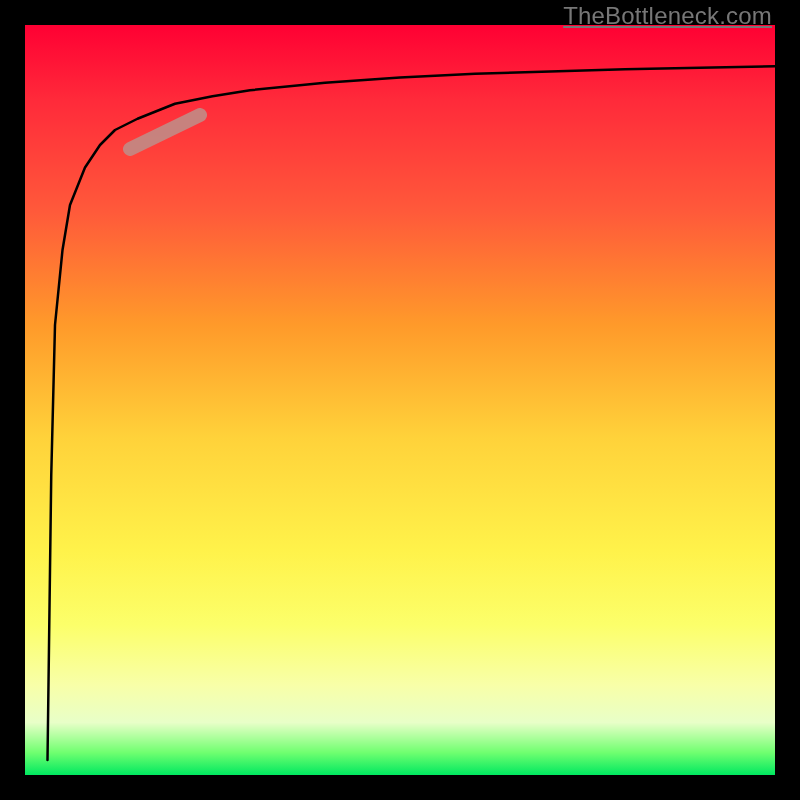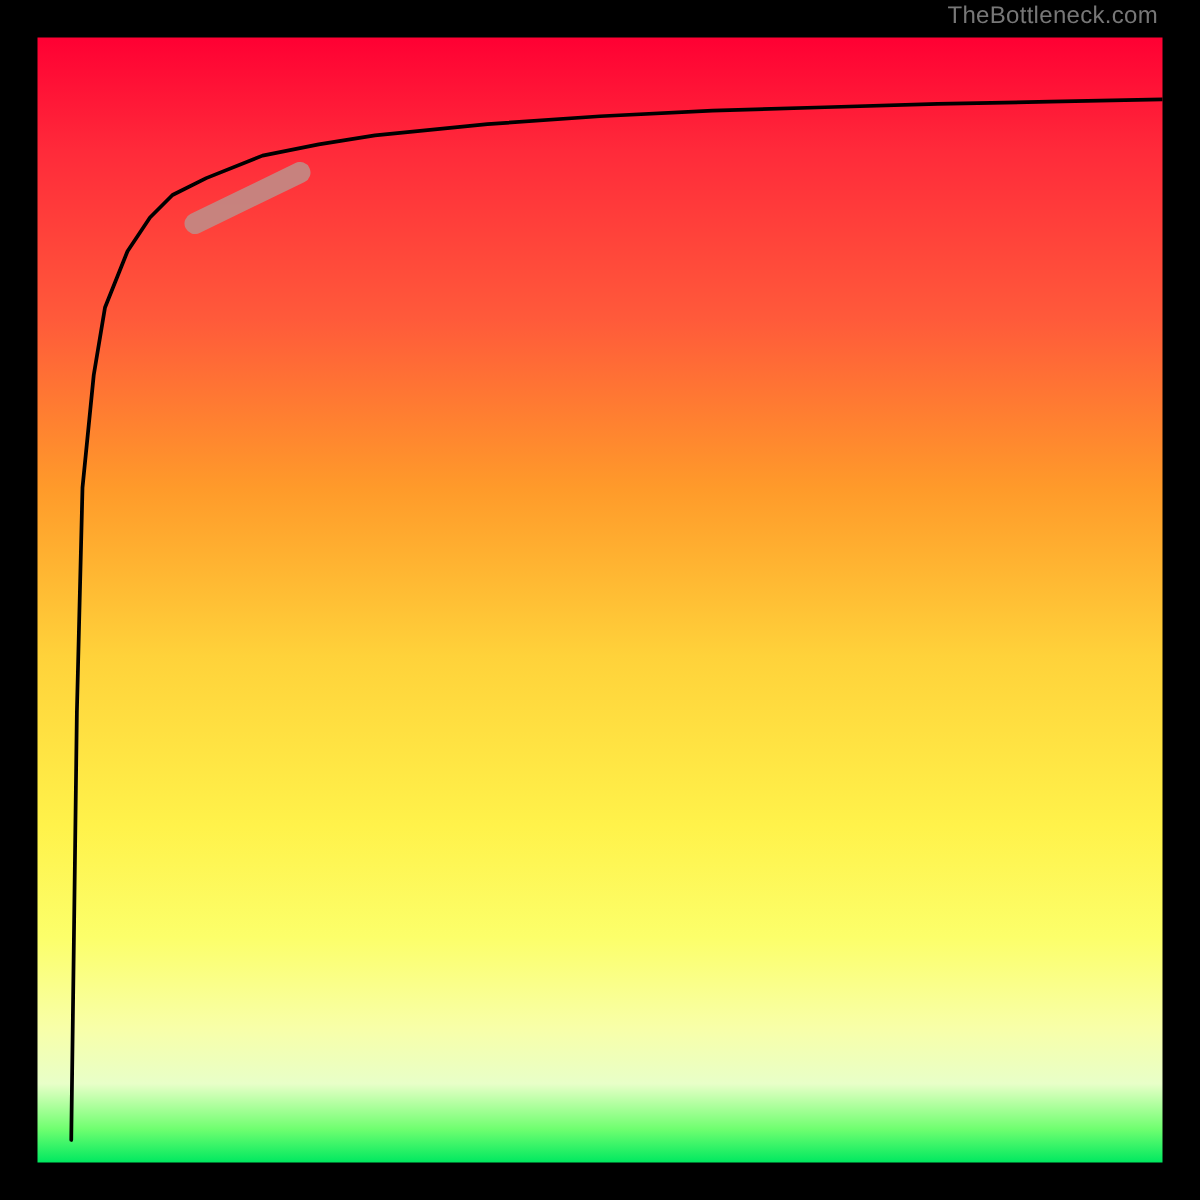--- a/index.html
+++ b/index.html
@@ -36,24 +36,25 @@
       #f8ffa8 88%,
       #e8ffc8 93%,
       #70ff70 97%,
       #00e860 100%);
   }
   .attribution {
     position: absolute;
     top: 2px;
     right: 28px;
     color: #777;
-    font-size: 16px;
+    font-size: 24px;
     font-weight: 500;
     letter-spacing: 0.2px;
     z-index: 5;
+    text-decoration: underline;
   }
   svg.curve {
     position: absolute;
     top: 25px;
     left: 25px;
     width: 750px;
     height: 750px;
     z-index: 3;
   }
   

